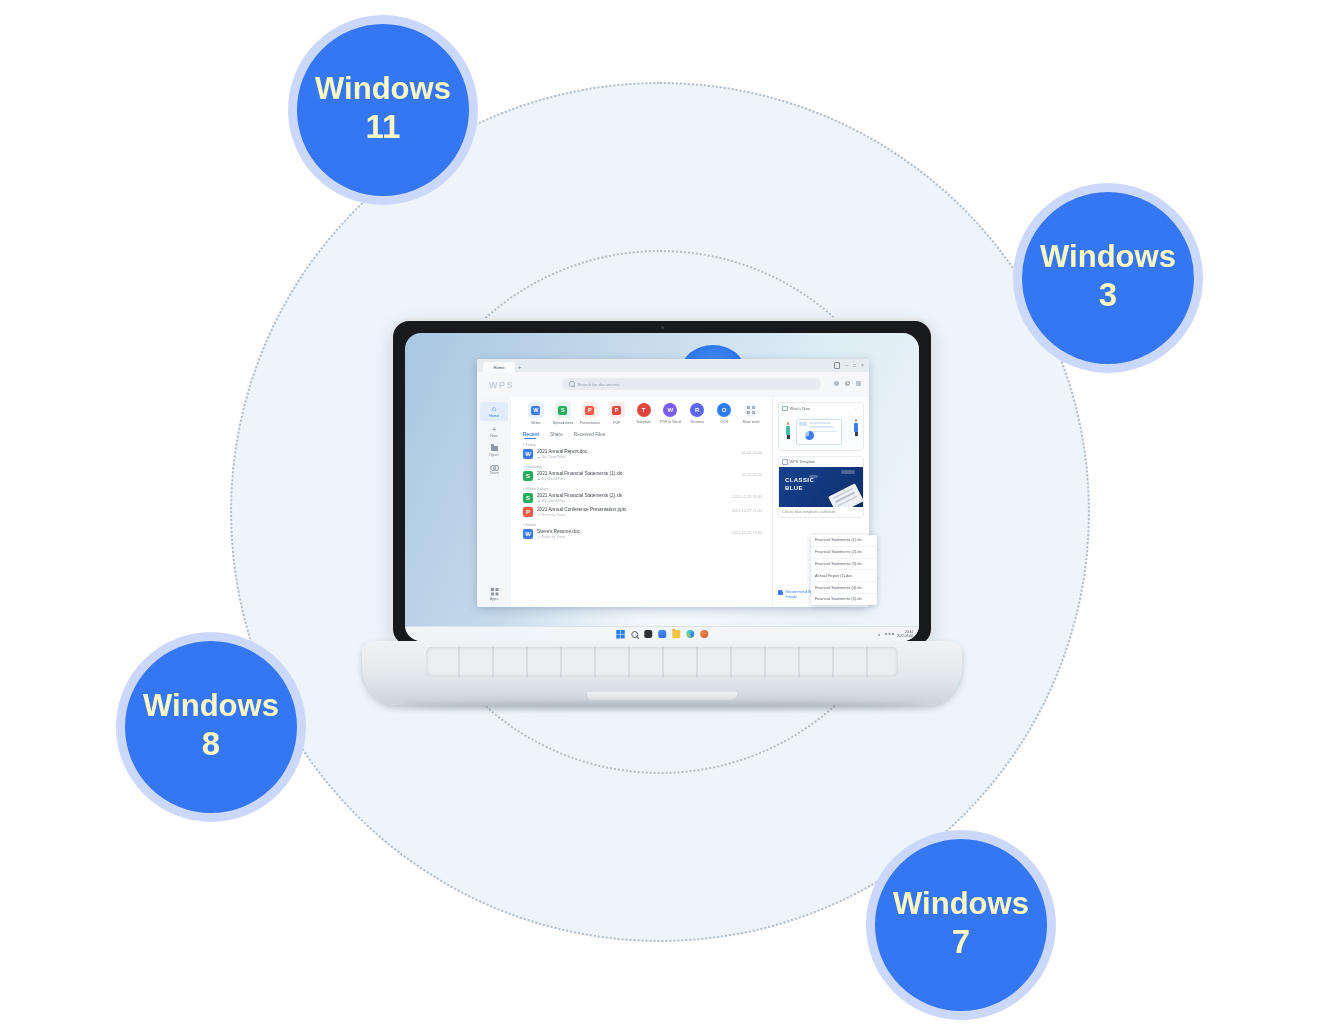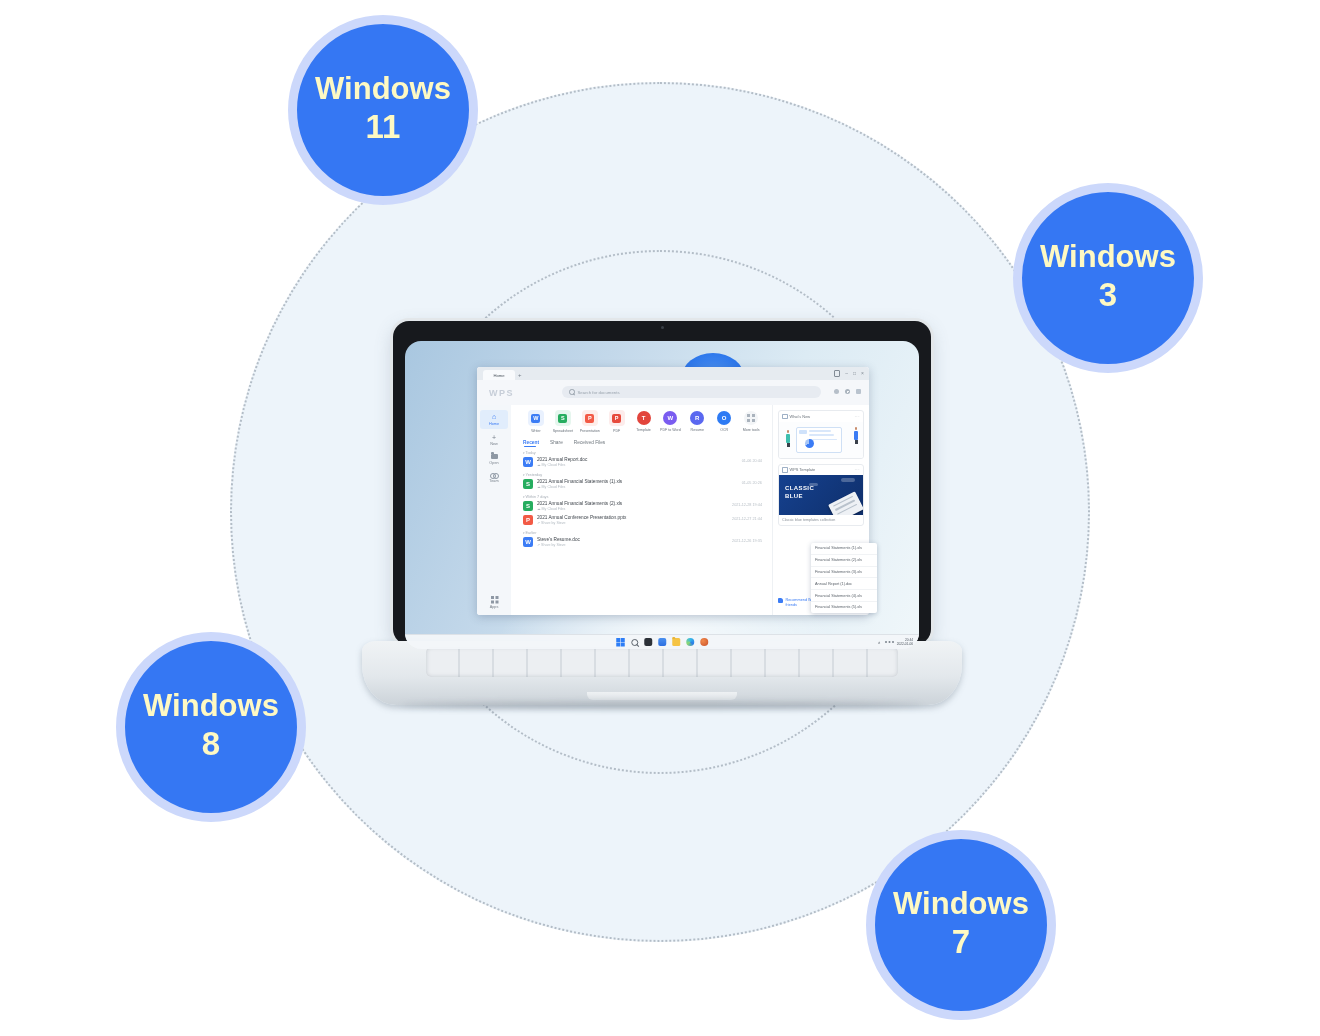--- a/index.html
+++ b/index.html
@@ -12,21 +12,21 @@
                 border:2px dotted #b3bdc7;}
   .circle.inner{left:398px;top:250px;width:520px;height:520px;background:transparent;
                 border:2px dotted #b3bdc7;}
 
   
   .laptop{position:absolute;left:0;top:0;z-index:5;}
   .screen{position:absolute;left:393px;top:321px;width:538px;height:324px;background:#17191d;
           border-radius:16px;box-shadow:0 0 0 3px #e3e7ea,0 6px 18px rgba(80,100,120,.25);}
   .cam{position:absolute;left:50%;top:5px;width:3px;height:3px;margin-left:-1px;border-radius:50%;
        background:#3a3f46;}
-  .screen-in{position:absolute;left:12px;top:20px;width:514px;height:308px;border-radius:16px;overflow:hidden;
+  .screen-in{position:absolute;left:12px;top:12px;width:514px;height:308px;border-radius:16px;overflow:hidden;
        background:linear-gradient(115deg,#a9c7e0 0%,#c3d8ea 32%,#dcebf4 62%,#f0f7fa 100%);}
   .screen-in::after{content:"";position:absolute;left:90px;bottom:0;width:340px;height:90px;
        background:radial-gradient(ellipse at center bottom,rgba(255,255,255,.85),rgba(255,255,255,0) 70%);}
   .bloom{position:absolute;left:276px;top:12px;width:64px;height:52px;border-radius:50%;
        background:radial-gradient(circle at 50% 60%,#5a9ef3 0%,#2e78ec 70%,#2a6fdd 100%);}
 
   .base{position:absolute;left:362px;top:641px;width:600px;height:64px;
         background:linear-gradient(#f0f3f5 0%,#e3e8ec 55%,#ccd3d9 100%);
         border-radius:14px 14px 34px 34px / 10px 10px 40px 40px;
         box-shadow:0 3px 6px rgba(100,115,130,.35);}

